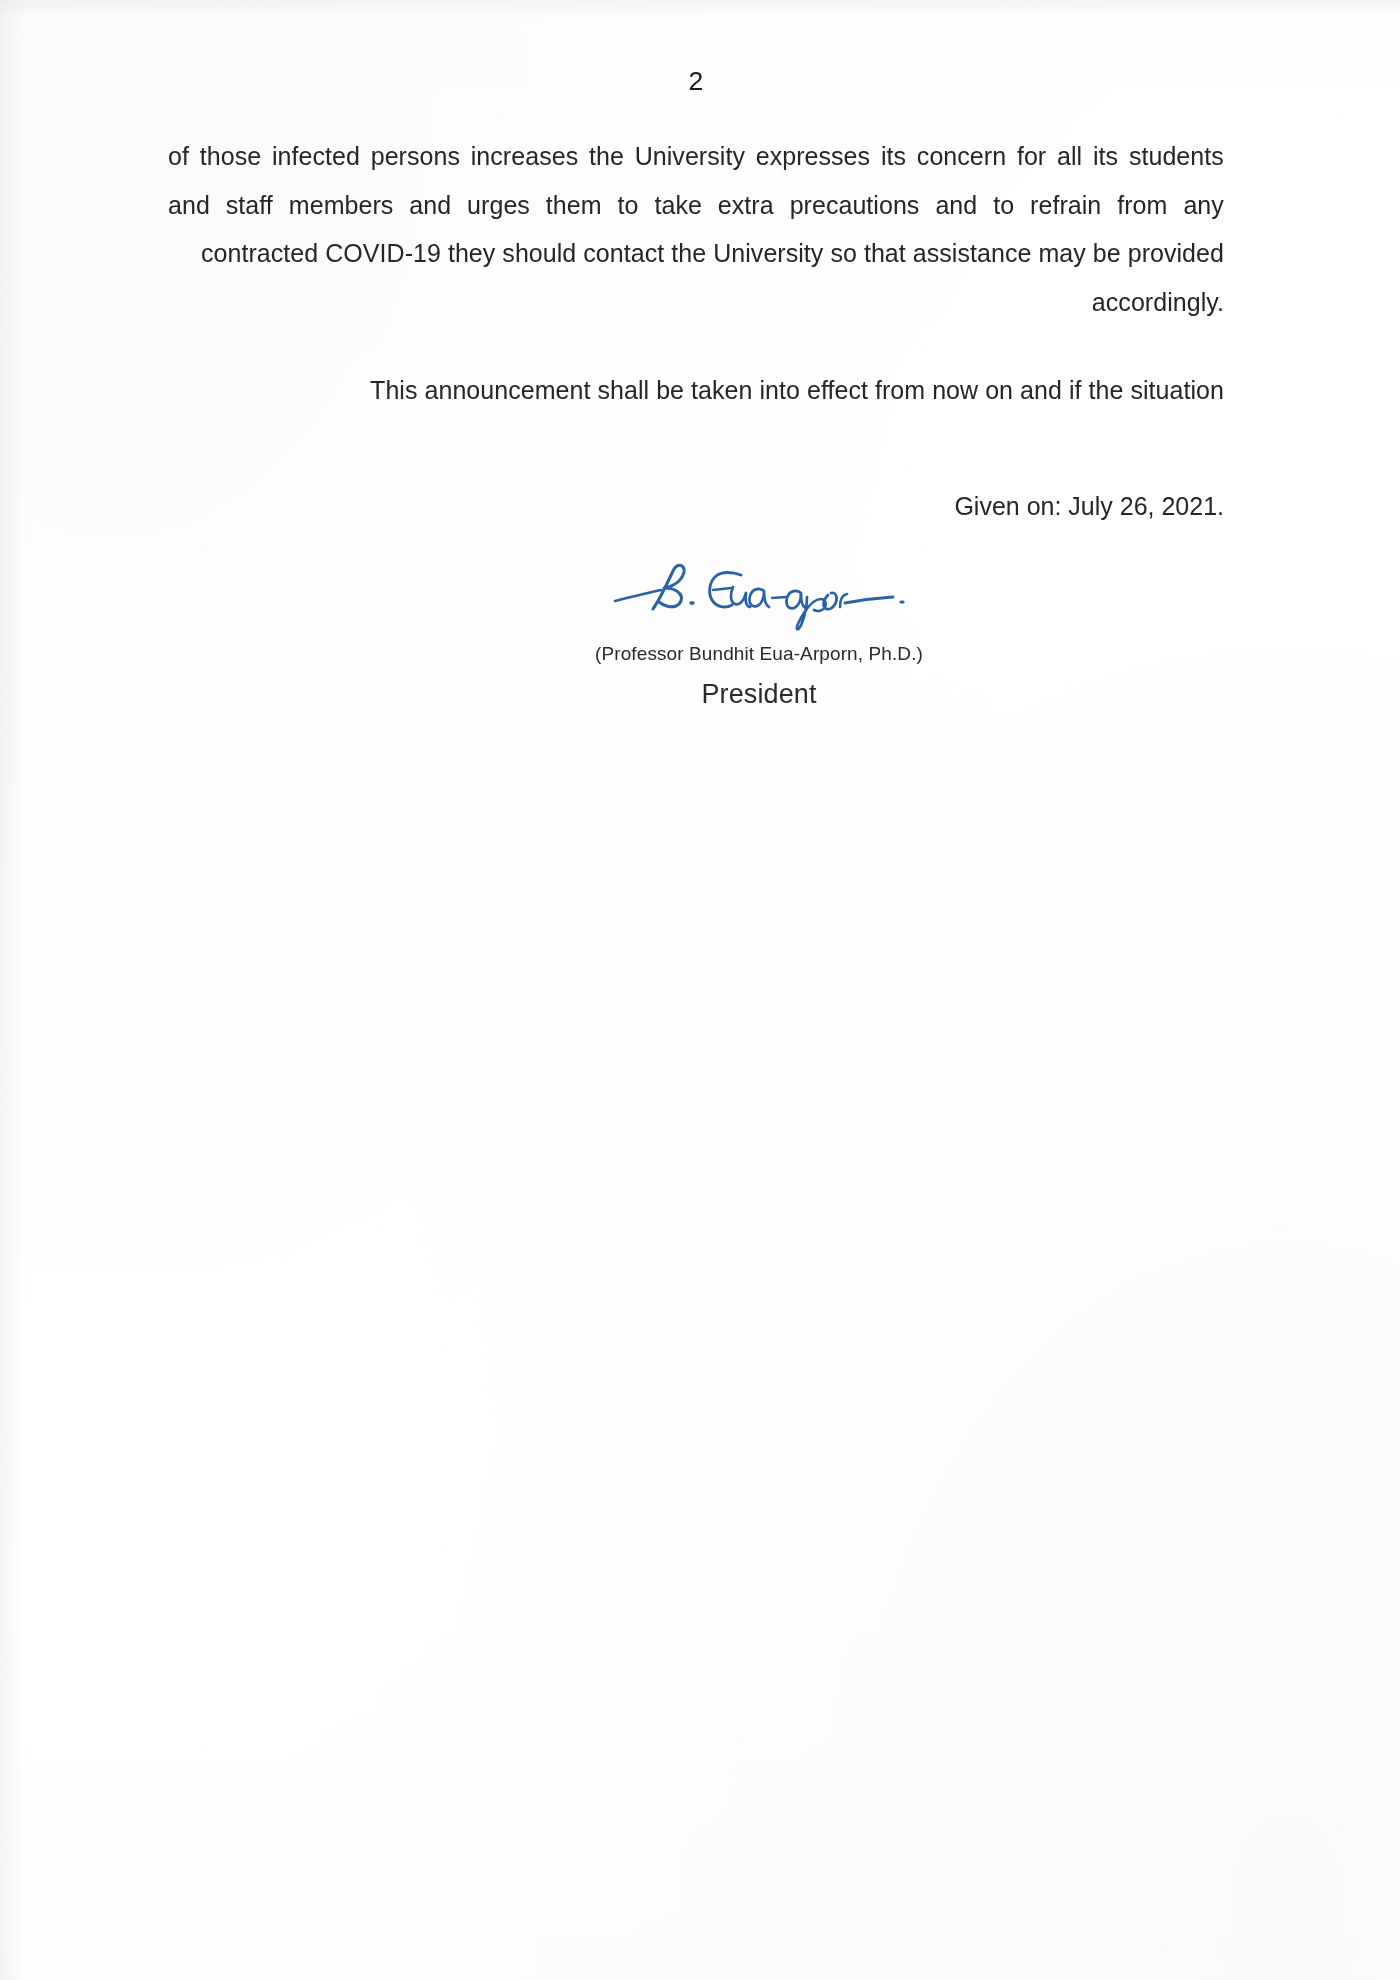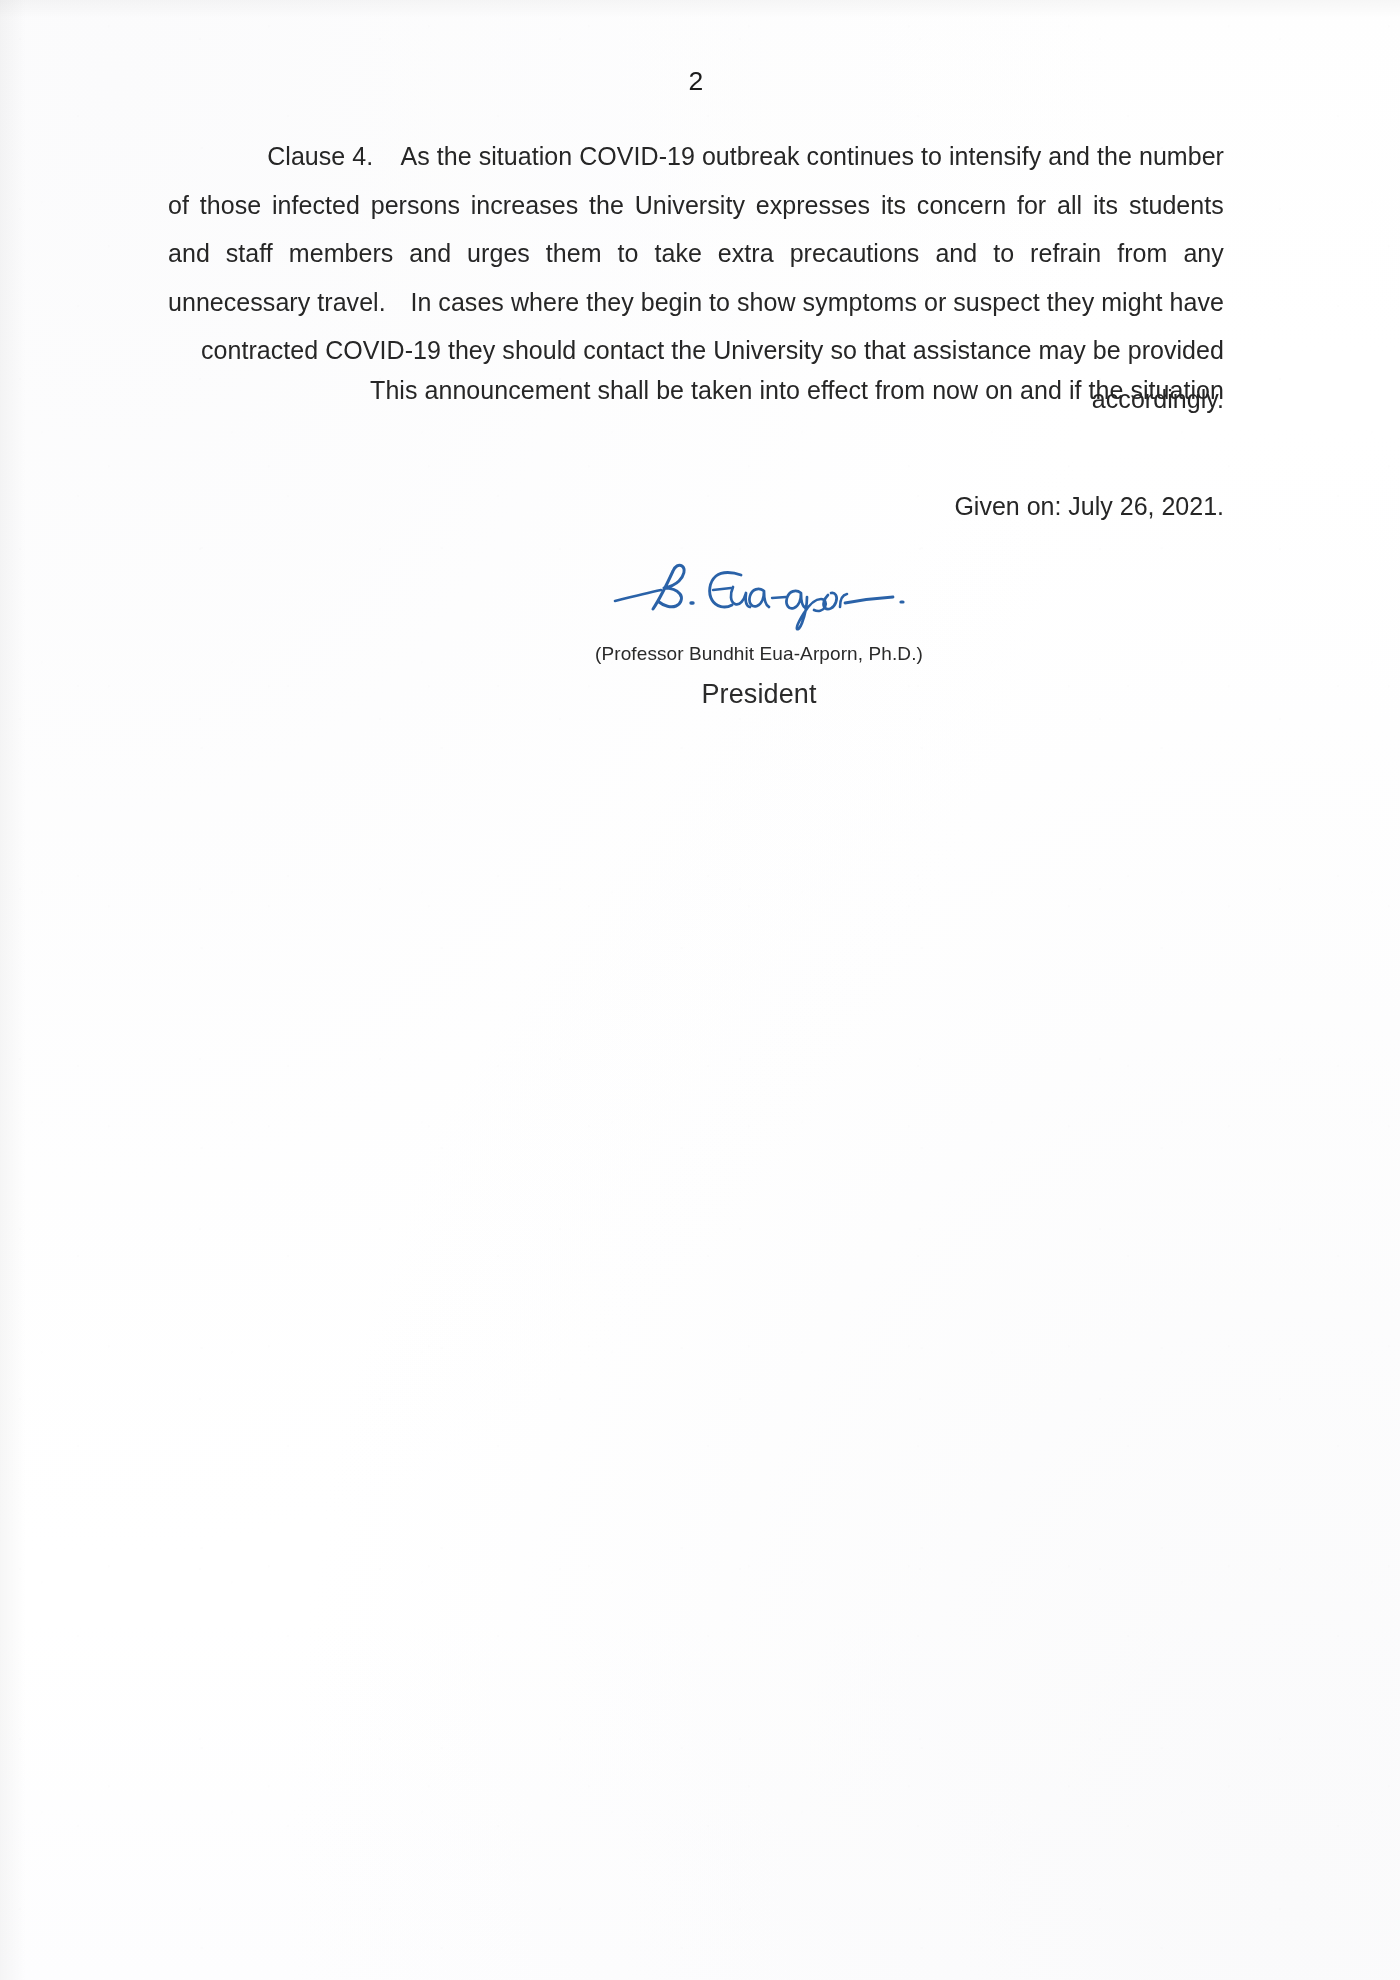--- a/index.html
+++ b/index.html
@@ -163,25 +163,20 @@
   <div id="grain"></div>
   <div id="edge-left"></div>
   <div id="edge-top"></div>
 
   <div id="content">
 
     <div class="page-number">2</div>
 
     <div class="para" id="para-clause4">
 
-      <div class="jline justify">
-        <span class="indent"></span>
-        <span class="w">Clause 4.</span>
-        <span class="w">As the situation COVID-19 outbreak continues to intensify and the number</span>
-      </div>
 
       <div class="jline justify">
         <span class="w">of</span>
         <span class="w">those</span>
         <span class="w">infected</span>
         <span class="w">persons</span>
         <span class="w">increases</span>
         <span class="w">the</span>
         <span class="w">University</span>
         <span class="w">expresses</span>
@@ -204,24 +199,20 @@
         <span class="w">take</span>
         <span class="w">extra</span>
         <span class="w">precautions</span>
         <span class="w">and</span>
         <span class="w">to</span>
         <span class="w">refrain</span>
         <span class="w">from</span>
         <span class="w">any</span>
       </div>
 
-      <div class="jline justify">
-        <span class="w">unnecessary travel.</span>
-        <span class="w">In cases where they begin to show symptoms or suspect they might have</span>
-      </div>
 
       <div class="jline last">
         <span class="w">contracted COVID-19 they should contact the University so that assistance may be provided</span>
       </div>
 
       <div class="jline last">
         <span class="w">accordingly.</span>
       </div>
 
     </div>

